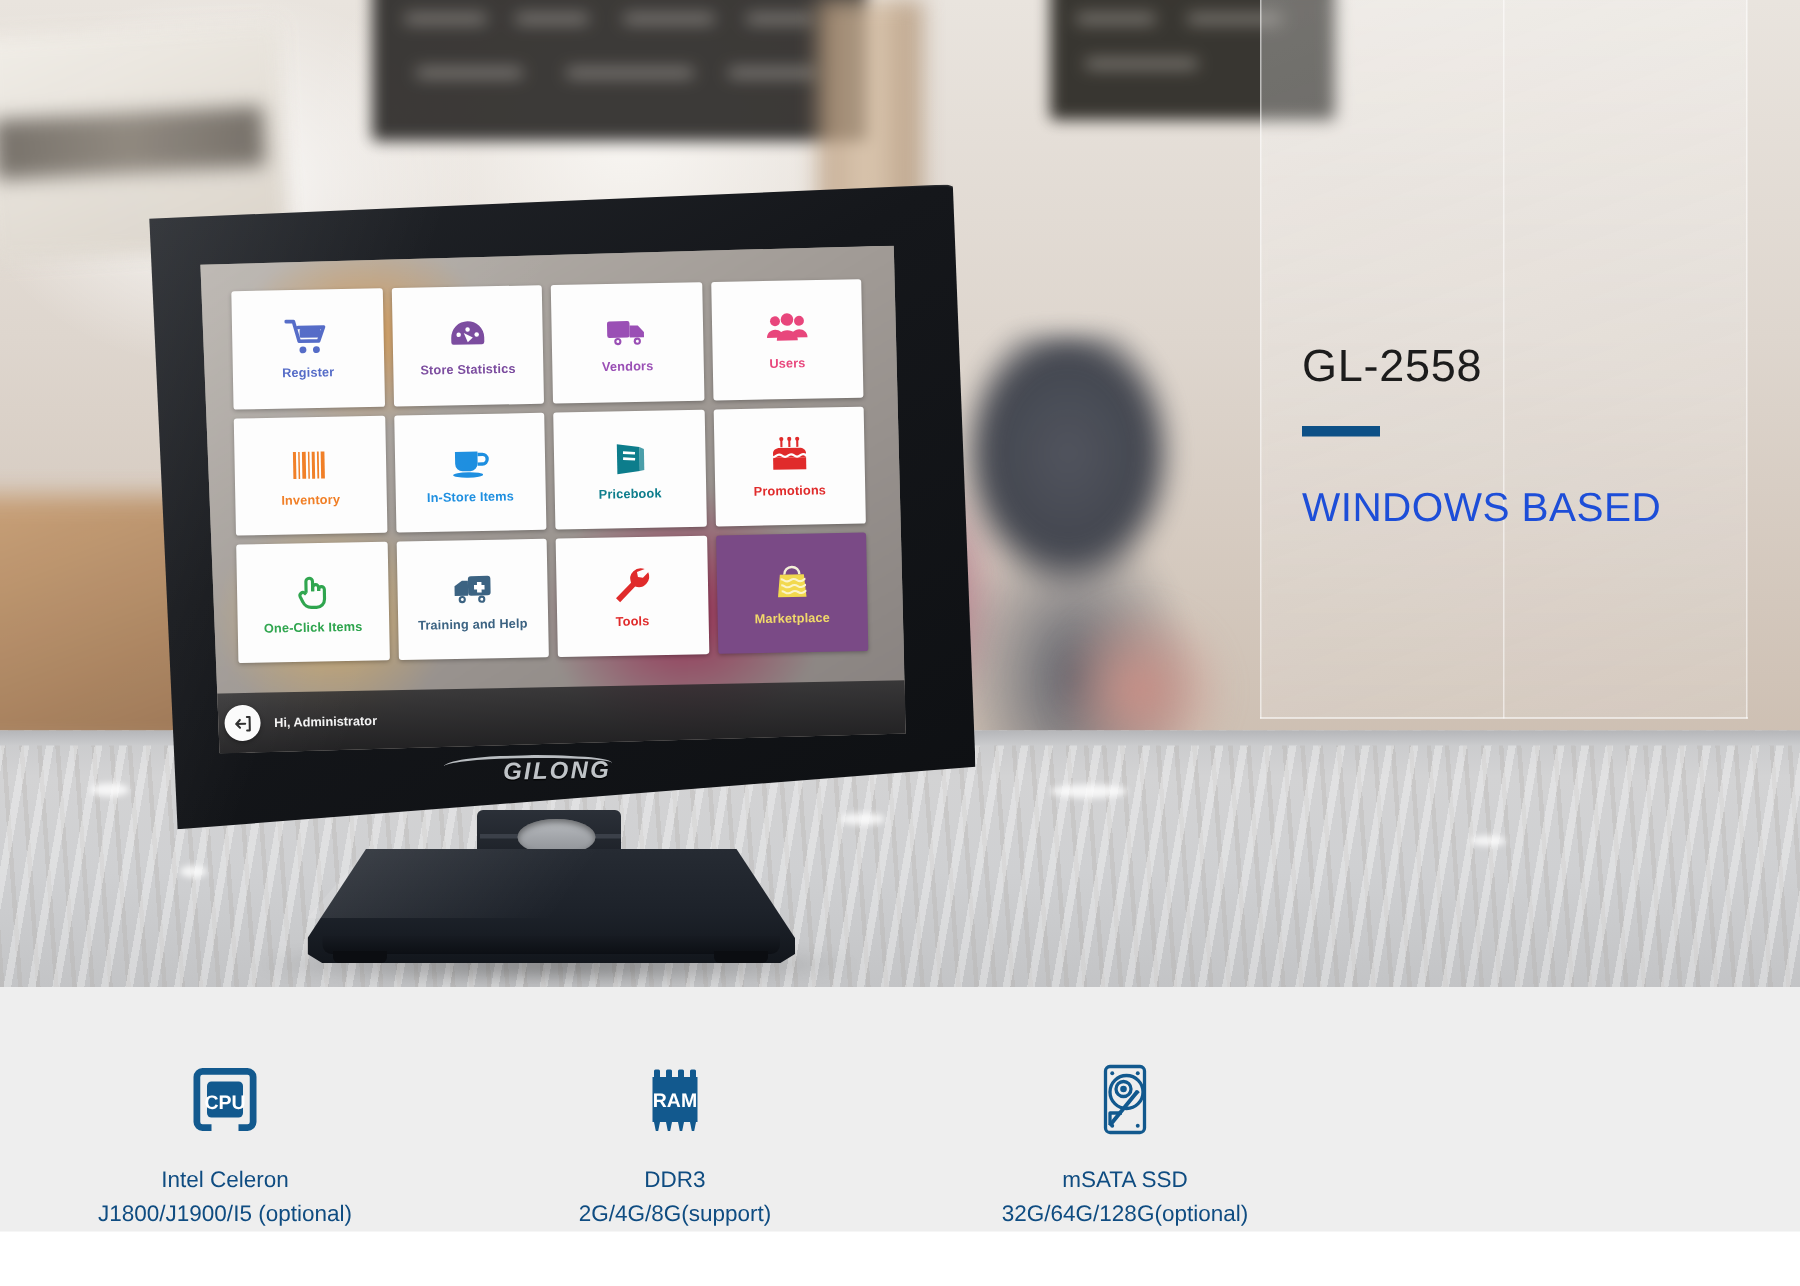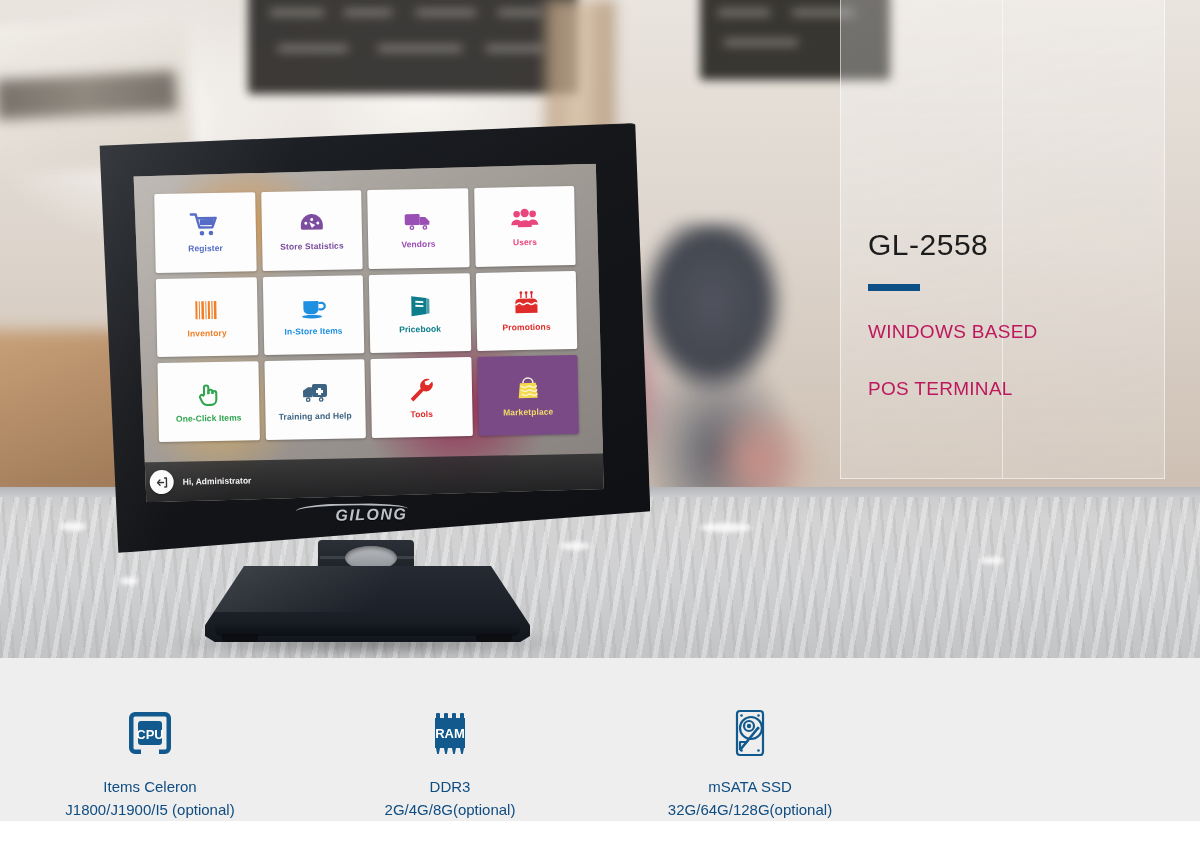--- a/index.html
+++ b/index.html
@@ -143,22 +143,22 @@
   .panel { position:absolute; left:840px; top:0; width:325px; height:479px;
     background:linear-gradient(160deg, rgba(255,255,255,.30), rgba(245,245,245,.18));
     backdrop-filter:blur(2px); }
   .panel-div { position:absolute; top:0; width:1px; height:479px;
     background:rgba(255,255,255,.55); }
   .panel-bottom { position:absolute; left:840px; top:478px; width:325px; height:1px;
     background:rgba(255,255,255,.55); }
   .panel-content { position:absolute; left:868px; top:228px; width:300px; }
   .model { font-size:30px; color:#1c1c1c; letter-spacing:.5px; font-weight:normal; }
   .accent-bar { width:52px; height:7px; margin:22px 0 26px 0; background:#0d5086; }
-  .headline { font-size:19px; color:#be185d; letter-spacing:.3px; line-height:1.62;
-    font-weight:normal; white-space:nowrap;margin-top:26px; }
+  .headline { font-size:27px; color:#1d4ed8; letter-spacing:.3px; line-height:1.62;
+    font-weight:normal; white-space:nowrap; }
 
   
   .specbar { position:absolute; left:0; top:658px; width:1200px; height:163px;
     background:#eeeeee; display:grid; grid-template-columns:repeat(4,1fr); }
   .spec { display:flex; flex-direction:column; align-items:center; padding-top:44px; }
   .spec-icon { height:62px; display:flex; align-items:center; justify-content:center; }
   .spec-title { margin-top:14px; font-size:15px; color:#0f4c81; }
   .spec-sub { margin-top:6px; font-size:15px; color:#0f4c81; }
 </style>
 </head>
@@ -428,38 +428,37 @@
       <div class="panel-div" style="left:0;"></div>
       <div class="panel-div" style="left:162px;"></div>
       <div class="panel-div" style="left:324px;"></div>
     </div>
     <div class="panel-bottom"></div>
 
     <div class="panel-content">
       <div class="model">GL-2558</div>
       <div class="accent-bar" style="background: rgb(13, 80, 134);"></div>
       <div class="headline">WINDOWS BASED</div>
-      <div class="headline">POS TERMINAL</div>
     </div>
   </div>
 
   <div class="specbar">
 
     <div class="spec">
       <div class="spec-icon">
         <svg width="54" height="54" viewBox="0 0 54 54">
             <g fill="#12598e">
           <path d="M10 8h34a4 4 0 0 1 4 4v30a4 4 0 0 1-4 4h-8v-4h8V12H10v30h8v4h-8a4 4 0 0 1-4-4V12a4 4 0 0 1 4-8z" opacity="0"></path>
           <path d="M12 6h30a6 6 0 0 1 6 6v30a6 6 0 0 1-6 6h-6v-4.5h6a1.5 1.5 0 0 0 1.5-1.5V12A1.5 1.5 0 0 0 42 10.5H12A1.5 1.5 0 0 0 10.5 12v30a1.5 1.5 0 0 0 1.5 1.5h6V48h-6a6 6 0 0 1-6-6V12a6 6 0 0 1 6-6z"></path>
           <rect x="15" y="15" width="24" height="24" rx="3"></rect>
           <text x="27" y="33" font-family="Liberation Sans, sans-serif" font-size="13" font-weight="bold" fill="#ffffff" text-anchor="middle">CPU</text>
         </g>
           </svg>
       </div>
-      <div class="spec-title">Items Celeron</div>
+      <div class="spec-title">Intel Celeron</div>
       <div class="spec-sub">J1800/J1900/I5 (optional)</div>
     </div>
 
     <div class="spec">
       <div class="spec-icon">
         <svg width="54" height="54" viewBox="0 0 54 54">
             <g fill="#12598e">
           <rect x="13" y="7" width="4" height="7" rx="1"></rect>
               <rect x="21" y="7" width="4" height="7" rx="1"></rect>
           <rect x="29" y="7" width="4" height="7" rx="1"></rect>
@@ -469,21 +468,21 @@
           <text x="27" y="32" font-family="Liberation Sans, sans-serif" font-size="13" font-weight="bold" fill="#ffffff" text-anchor="middle">RAM</text>
           <rect x="12" y="38" width="30" height="4"></rect>
           <path d="M13 42h4l-1.2 6h-1.6z"></path>
               <path d="M21 42h4l-1.2 6h-1.6z"></path>
           <path d="M29 42h4l-1.2 6h-1.6z"></path>
               <path d="M37 42h4l-1.2 6h-1.6z"></path>
         </g>
           </svg>
       </div>
       <div class="spec-title">DDR3</div>
-      <div class="spec-sub">2G/4G/8G(optional)</div>
+      <div class="spec-sub">2G/4G/8G(support)</div>
     </div>
 
     <div class="spec">
       <div class="spec-icon">
         <svg width="54" height="54" viewBox="0 0 54 54">
           <g fill="none" stroke="#12598e" stroke-width="2.2">
             <rect x="14" y="5" width="26" height="44" rx="3"></rect>
             <circle cx="28" cy="22" r="11"></circle>
             <circle cx="26" cy="20" r="5"></circle>
             <path d="M17 44v-8h8" stroke-linejoin="round"></path>

